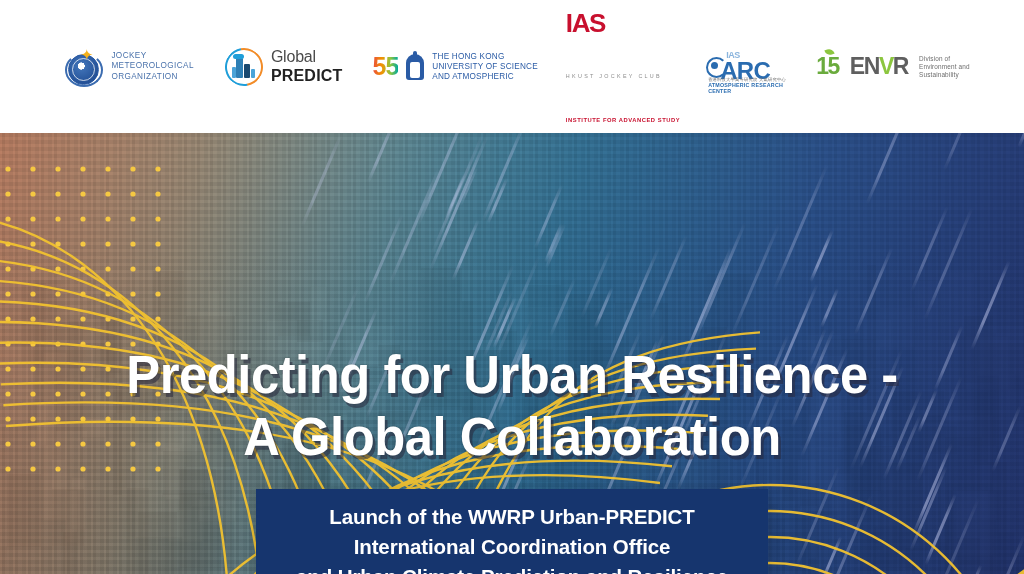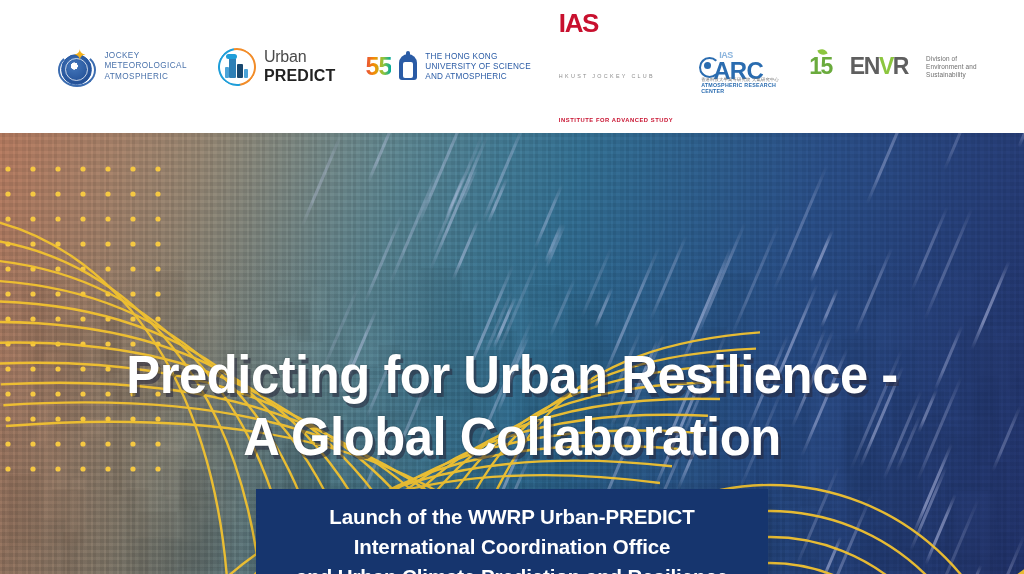--- a/index.html
+++ b/index.html
@@ -105,21 +105,21 @@
   .arc-swirl{position:absolute;left:0;top:13px;width:17px;height:17px;border-radius:50%;
     border:2.4px solid #2a6cb0;border-right-color:transparent;}
   .arc-swirl:after{content:"";position:absolute;left:3px;top:3px;width:7px;height:7px;border-radius:50%;
     background:#2a6cb0;}
   .arc-ias{position:absolute;left:20px;top:6px;font-size:9px;font-weight:700;color:#8ab4dd;letter-spacing:-.5px;}
   .arc-word{position:absolute;left:14px;top:13px;font-size:24px;font-weight:700;color:#2a6cb0;letter-spacing:-.6px;}
   .arc-cn{position:absolute;left:2px;top:33px;font-size:4.3px;color:#6d6d6d;letter-spacing:.2px;}
   .arc-sub{position:absolute;left:2px;top:38px;font-size:5.3px;color:#2a6cb0;letter-spacing:.25px;font-weight:700;}
 
   
-  .envr{margin-left:24px;gap:18px;}
+  .envr{margin-left:24px;gap:11px;}
   .envr-15{font-size:23px;font-weight:700;color:#6aab3d;letter-spacing:-1.5px;position:relative;}
   .envr-leaf{position:absolute;left:9px;top:-4px;width:9px;height:6px;background:#8cc63f;
     border-radius:0 9px 0 9px;transform:rotate(-18deg);}
   .envr-word{font-size:23px;font-weight:700;color:#5f5f5f;letter-spacing:-1.4px;position:relative;}
   .envr-word .vv{color:#8cc63f;}
   .envr-txt{font-size:6.4px;line-height:8px;color:#6d6d6d;letter-spacing:.15px;}
 
   
   .hero{position:absolute;left:0;top:133px;width:1024px;height:441px;overflow:hidden;}
 
@@ -199,37 +199,37 @@
 
     <div class="logo wmo">
       <div class="wmo-mark">
         <div class="wmo-wreath"></div>
         <div class="wmo-globe"></div>
         <div class="wmo-star"></div>
       </div>
       <div class="wmo-txt">
         <div>JOCKEY</div>
         <div>METEOROLOGICAL</div>
-        <div>ATMOSPHERIC</div>
+        <div>ORGANIZATION</div>
       </div>
     </div>
 
 
     <div class="logo updict">
       <div class="updict-mark">
         <div class="updict-ring"></div>
         <div class="updict-ring2"></div>
         <div class="ub ub4"></div>
           <div class="ub ub1"></div>
         <div class="ub ub2"></div>
           <div class="ub ub3"></div>
         <div class="ucloud"></div>
       </div>
       <div class="updict-txt">
-        <div class="updict-t1">Urban</div>
+        <div class="updict-t1">Global</div>
         <div class="updict-t2">PREDICT</div>
       </div>
     </div>
 
     <div class="logo hkust">
       <div class="hk-35">55</div>
       <div class="hk-mark">
           <div class="hk-shield"></div>
         </div>
       <div class="hk-txt">

